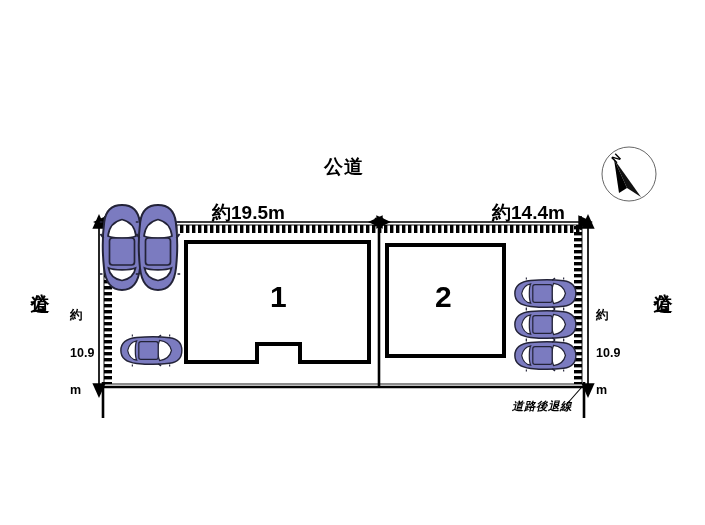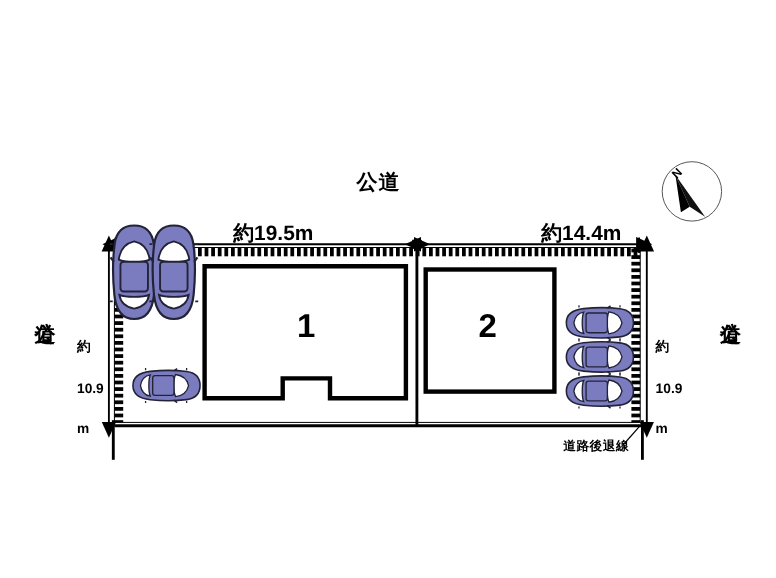--- a/index.html
+++ b/index.html
@@ -57,20 +57,21 @@
     line-height: 1.0;
   }
   .plot-number {
     font-size: 30px;
     font-weight: bold;
   }
   .note-label {
     font-size: 11.5px;
     font-weight: bold;
     letter-spacing: 0.5px;
+    font-style: italic;
   }
   .compass-n {
     position: absolute;
     font-size: 11px;
     font-weight: bold;
     transform: rotate(-45deg);
     transform-origin: center center;
   }
 </style>
 </head>

